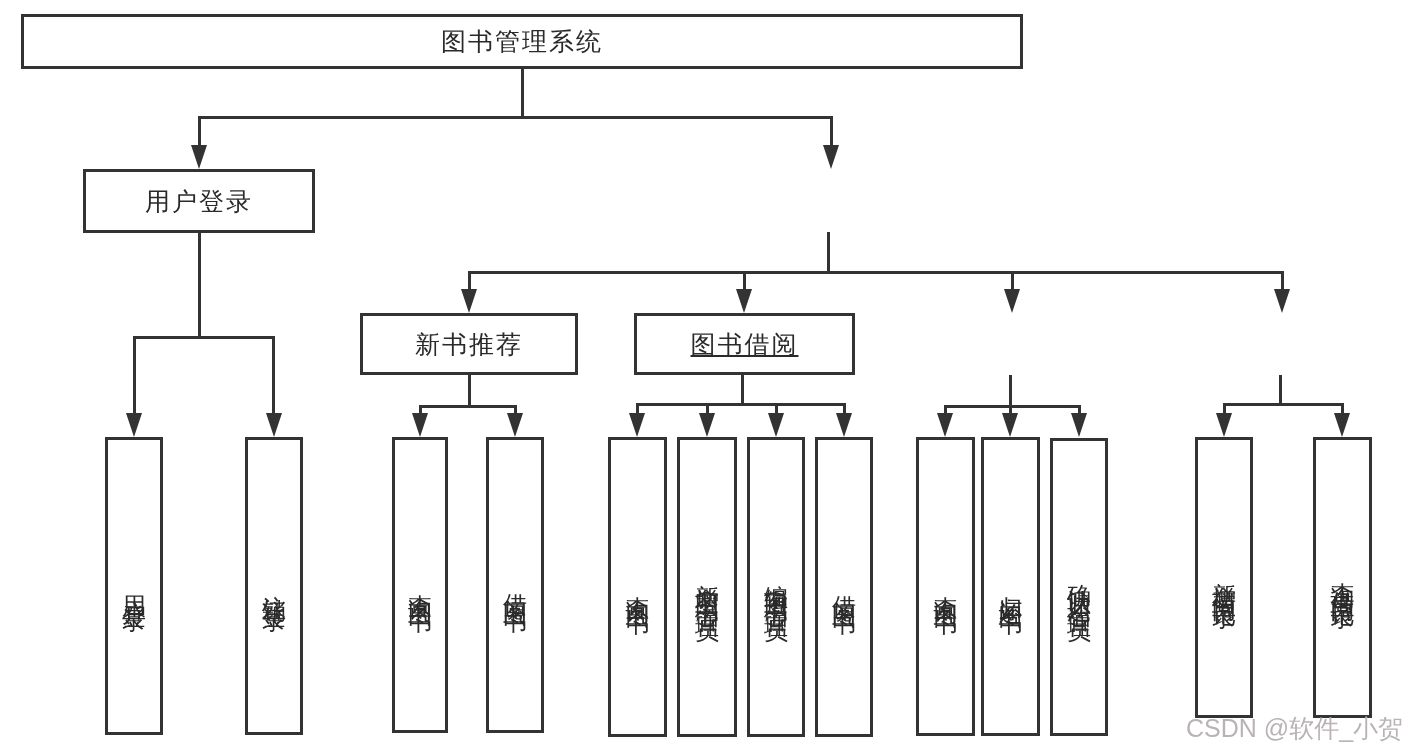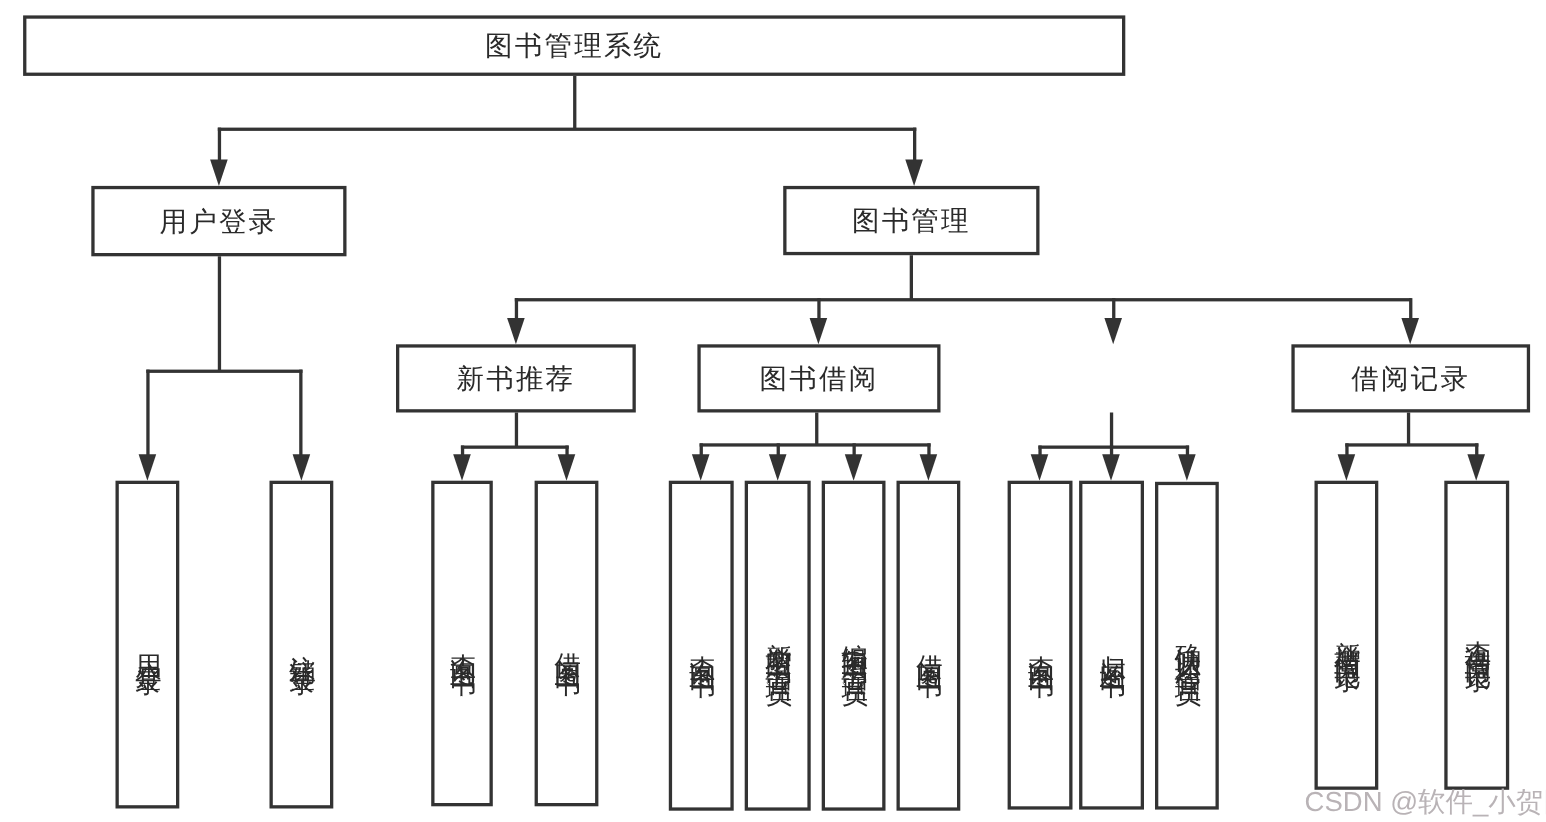--- a/index.html
+++ b/index.html
@@ -45,23 +45,20 @@
   <div class="vline" style="left:520.5px;top:69px;height:48px;"></div>
   <div class="hline" style="left:197.5px;top:116px;width:635px;"></div>
   <div class="vline" style="left:197.5px;top:116px;height:30px;"></div>
   <div class="arrow" style="left:191px;top:145px;"></div>
   <div class="vline" style="left:829.5px;top:116px;height:30px;"></div>
   <div class="arrow" style="left:823px;top:145px;"></div>
 
   <div class="node" style="left:83px;top:169px;width:232px;height:64px;">
     <span>用户登录</span>
   </div>
-  <div class="node" style="left:712px;top:169px;width:233px;height:63px;">
-    <span>图书管理</span>
-  </div>
 
   <div class="vline" style="left:197.5px;top:233px;height:104px;"></div>
   <div class="hline" style="left:132.5px;top:335.5px;width:142px;"></div>
   <div class="vline" style="left:132.5px;top:335.5px;height:79px;"></div>
   <div class="arrow" style="left:126px;top:413px;"></div>
   <div class="vline" style="left:272px;top:335.5px;height:79px;"></div>
   <div class="arrow" style="left:265.5px;top:413px;"></div>
 
   <div class="vline" style="left:827px;top:232px;height:41px;"></div>
   <div class="hline" style="left:467.5px;top:270.5px;width:815px;"></div>
@@ -70,25 +67,22 @@
   <div class="vline" style="left:742.5px;top:270.5px;height:20px;"></div>
   <div class="arrow" style="left:736px;top:289px;"></div>
   <div class="vline" style="left:1010.5px;top:270.5px;height:20px;"></div>
   <div class="arrow" style="left:1004px;top:289px;"></div>
   <div class="vline" style="left:1280.5px;top:270.5px;height:20px;"></div>
   <div class="arrow" style="left:1274px;top:289px;"></div>
 
   <div class="node" style="left:360px;top:313px;width:218px;height:62px;justify-content:center;">
     <span>新书推荐</span>
   </div>
-  <div class="node" style="left:634px;top:313px;width:221px;height:62px;">
+  <div class="node" style="left:634px;top:313px;width:221px;height:62px;text-decoration:underline;">
     <span>图书借阅</span>
-  </div>
-  <div class="node" style="left:1174px;top:313px;width:217px;height:62px;">
-    <span>借阅记录</span>
   </div>
 
   <div class="vline" style="left:467.5px;top:375px;height:32px;"></div>
   <div class="hline" style="left:418.5px;top:405px;width:98px;"></div>
   <div class="vline" style="left:418.5px;top:405px;height:11px;"></div>
   <div class="arrow" style="left:412px;top:413px;"></div>
   <div class="vline" style="left:513.5px;top:405px;height:11px;"></div>
   <div class="arrow" style="left:507px;top:413px;"></div>
 
   <div class="vline" style="left:741px;top:375px;height:30px;"></div>

